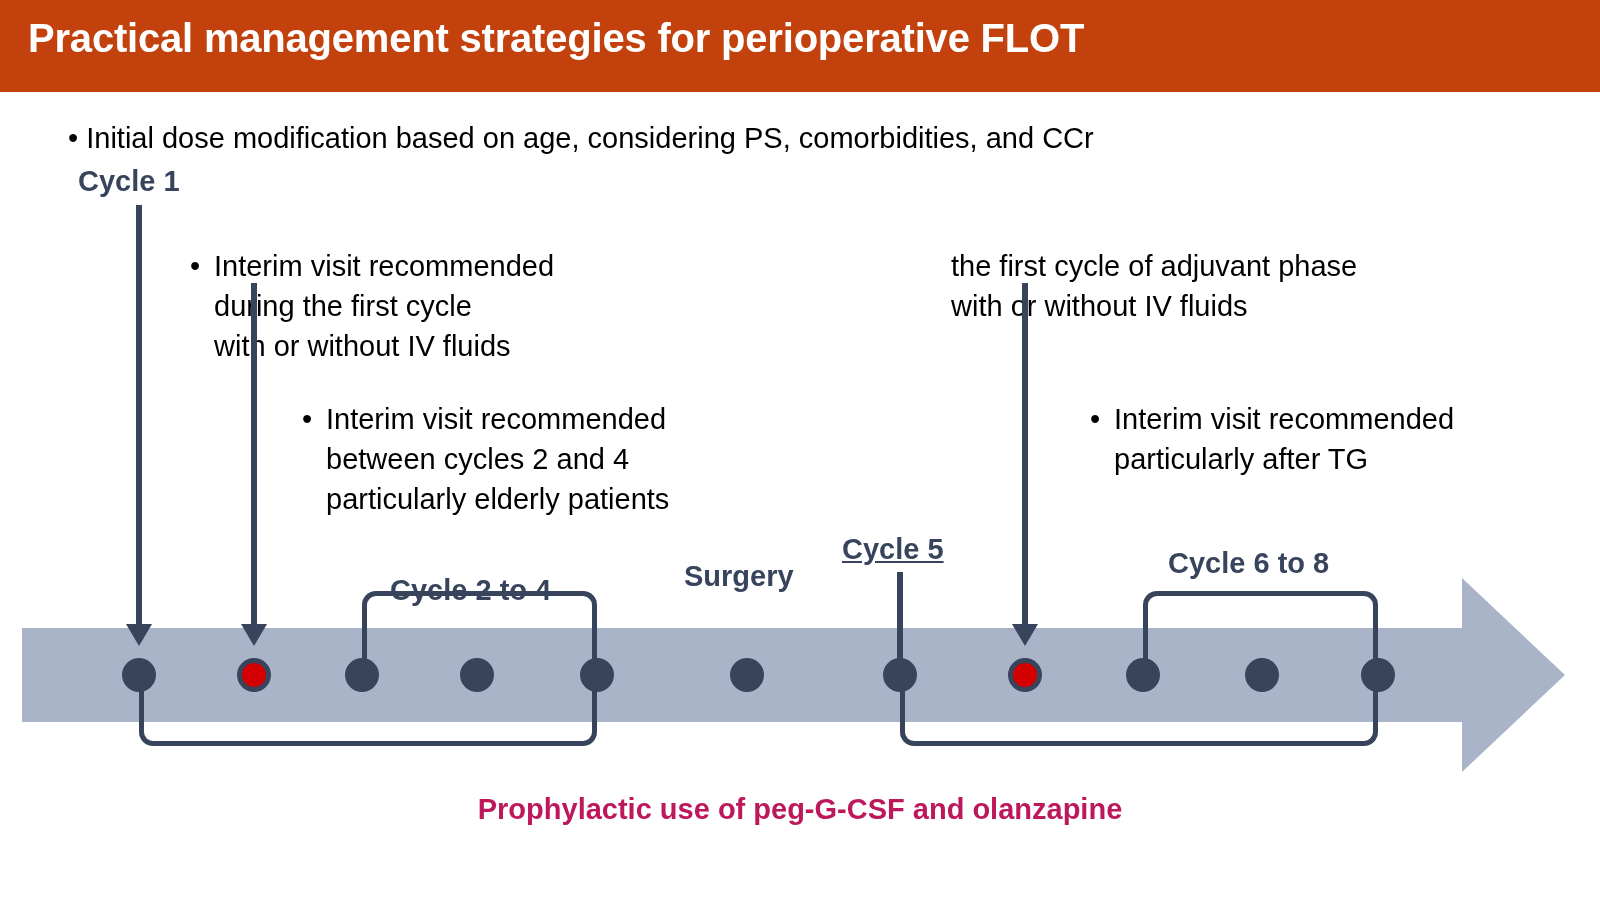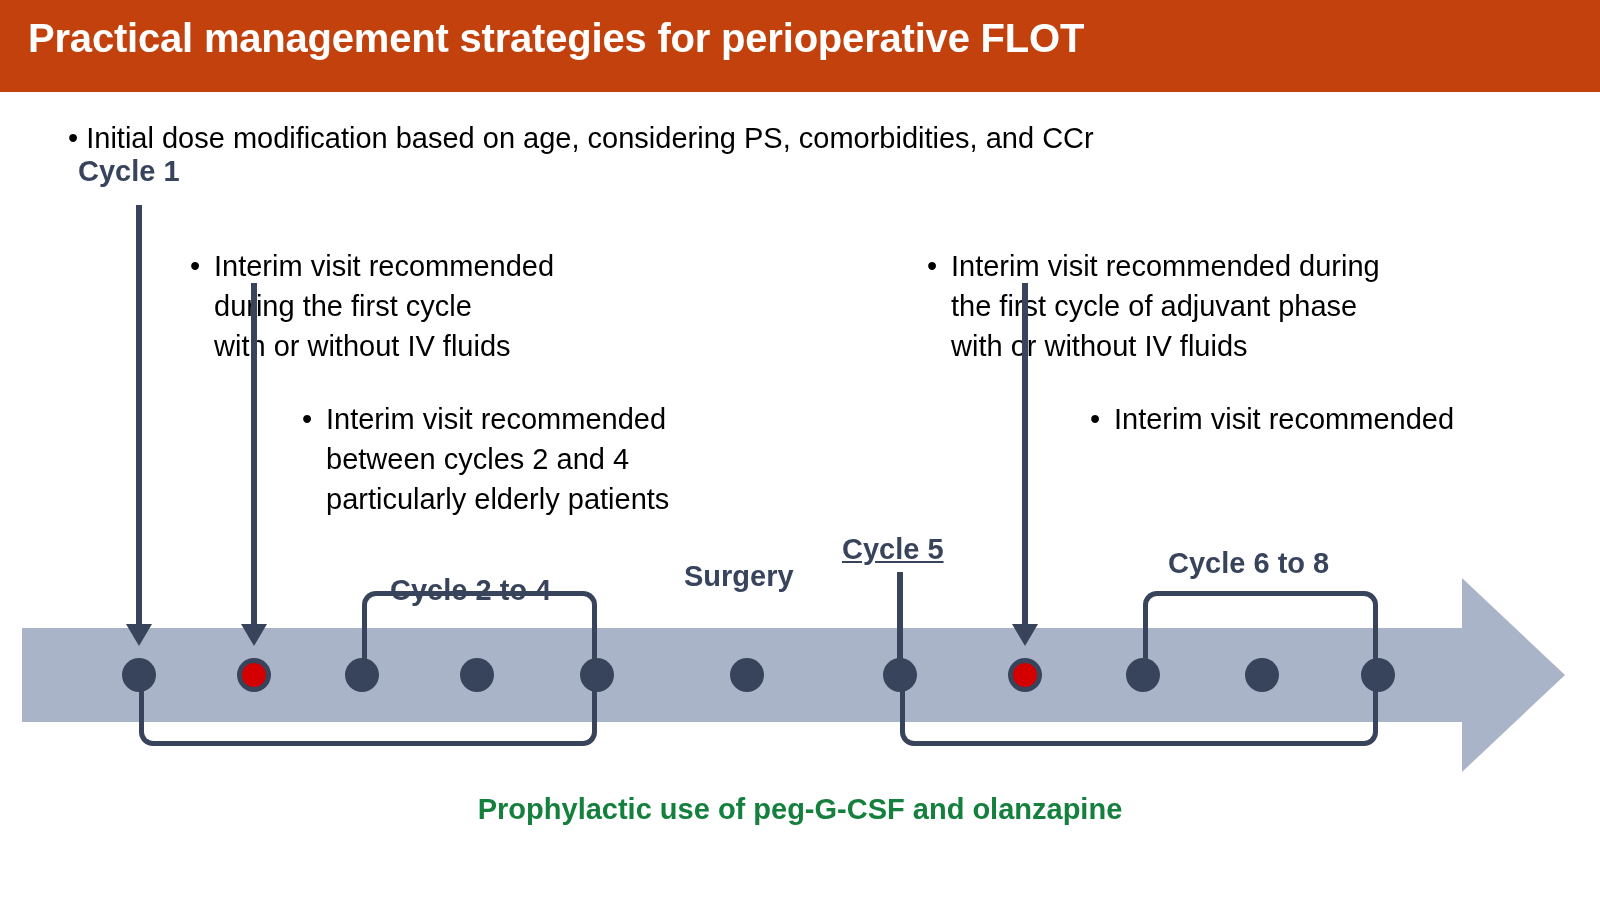--- a/index.html
+++ b/index.html
@@ -165,33 +165,33 @@
 
   
   .tl-label {
     position: absolute;
     color: #38445c;
     font-size: 29px;
     font-weight: bold;
     white-space: nowrap;
     z-index: 7;
   }
-  #label-cycle1  { left: 78px;   top: 155px; }
+  #label-cycle1  { left: 78px;   top: 165px; }
   #label-c2to4   { left: 390px;  top: 574px; }
   #label-surgery { left: 684px;  top: 560px; }
   #label-cycle5  { left: 842px;  top: 533px; text-decoration: underline; }
   #label-c6to8   { left: 1168px; top: 547px; }
 
   #footer-note {
     position: absolute;
     left: 0;
     top: 793px;
     width: 1600px;
     text-align: center;
-    color: #15803d;
+    color: #be185d;
     font-size: 29px;
     font-weight: bold;
   }
 </style>
 </head>
 <body>
 
 <div id="slide">
 
   <div id="title-bar">
@@ -208,27 +208,27 @@
     <span class="cont">with or without IV fluids</span>
   </div>
 
   <div class="callout" id="callout-b">
     <span class="li">Interim visit recommended</span>
     <span class="cont">between cycles 2 and 4</span>
     <span class="cont">particularly elderly patients</span>
   </div>
 
   <div class="callout" id="callout-c">
-    <span class="li">Interim visit recommended during</span>
     <span class="cont">the first cycle of adjuvant phase</span>
     <span class="cont">with or without IV fluids</span>
   </div>
 
   <div class="callout" id="callout-d">
     <span class="li">Interim visit recommended</span>
+    <span class="cont">particularly after TG</span>
   </div>
 
   <div id="band"></div>
   <div id="arrow-head"></div>
 
   <div class="leader" style="left:139px;  top:205px; height:425px;"></div>
   <div class="arrow-tip" style="left:139px;  top:624px;"></div>
 
   <div class="leader" style="left:254px;  top:283px; height:347px;"></div>
   <div class="arrow-tip" style="left:254px;  top:624px;"></div>

